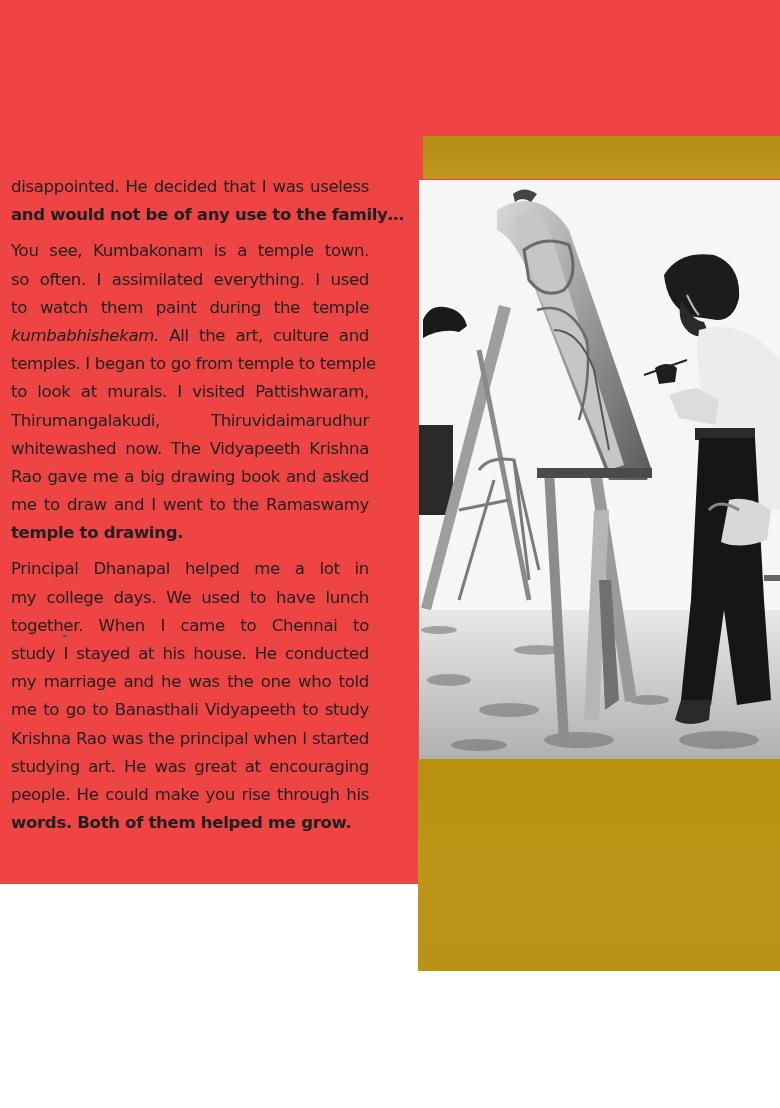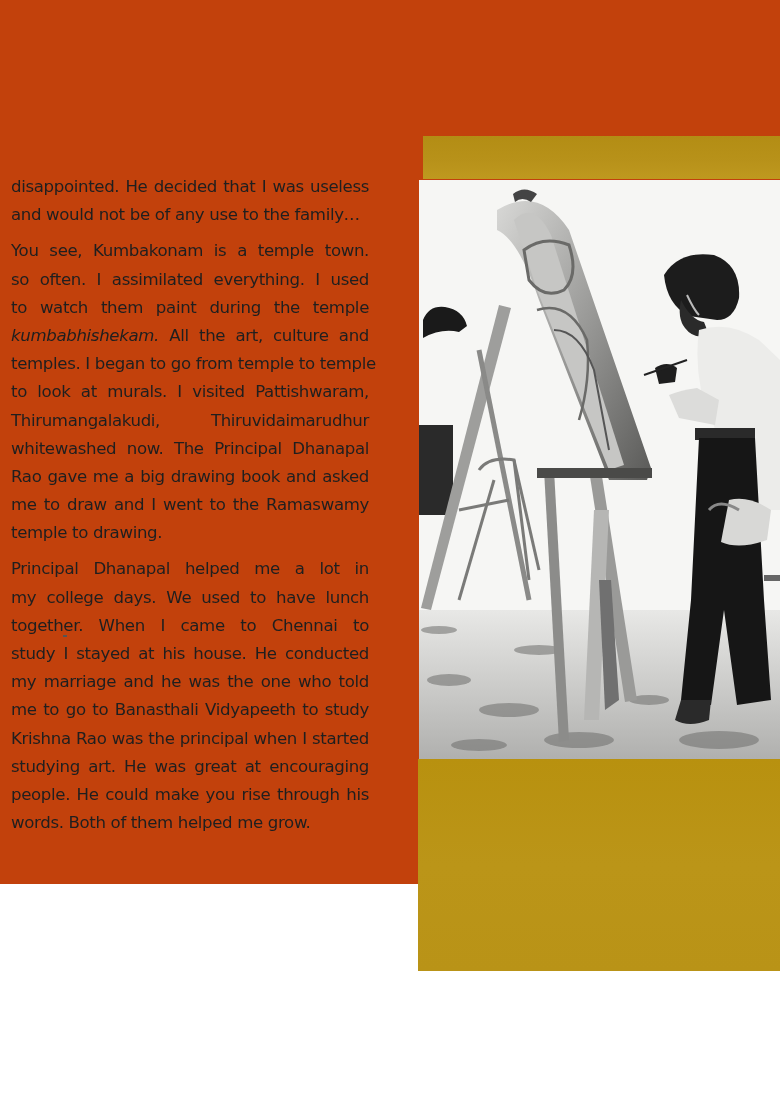--- a/index.html
+++ b/index.html
@@ -13,21 +13,21 @@
       position: relative;
       overflow: hidden;
       font-family: "DejaVu Sans", "Liberation Sans", sans-serif;
       color: #1e1e1e;
     }
     .page {
       position: absolute;
       left: 0; top: 0;
       width: 780px;
       height: 884px;
-      background: #c2410c;
+      background: #ef4444;
     }
     
     .text-column {
       position: absolute;
       left: 11px;
       top: 173px;
       width: 358px;
     }
     .line {
       display: block;
@@ -35,20 +35,21 @@
       line-height: 28.2px;
       font-size: 16.6px;
       letter-spacing: -0.35px;
       white-space: nowrap;
       text-align: justify;
       text-align-last: justify;
       color: #1f1f1f;
     }
     .line.last {
       text-align-last: left;
+      font-weight: bold;
     }
     .line em {
       font-style: italic;
       margin-top: 15px;
     }
     .para-gap {
       display: block;
       height: 8px;
     }
     .stray-mark {
@@ -102,21 +103,21 @@
     <span class="para-gap"></span>
 
     <div>
       <span class="line">You see, Kumbakonam is a temple town.</span>
       <span class="line">so often. I assimilated everything. I used</span>
       <span class="line">to watch them paint during the temple</span>
       <span class="line"><em>kumbabhishekam.</em><span> All the art, culture and</span></span>
       <span class="line">temples. I began to go from temple to temple</span>
       <span class="line">to look at murals. I visited Pattishwaram,</span>
       <span class="line" style="white-space: pre;">Thirumangalakudi,          Thiruvidaimarudhur</span>
-      <span class="line">whitewashed now. The Principal Dhanapal</span>
+      <span class="line">whitewashed now. The Vidyapeeth Krishna</span>
       <span class="line">Rao gave me a big drawing book and asked</span>
       <span class="line">me to draw and I went to the Ramaswamy</span>
       <span class="line last">temple to drawing.</span>
     </div>
 
     <span class="para-gap"></span>
 
     <div>
       <span class="line">Principal Dhanapal helped me a lot in</span>
       <span class="line">my college days. We used to have lunch</span>

